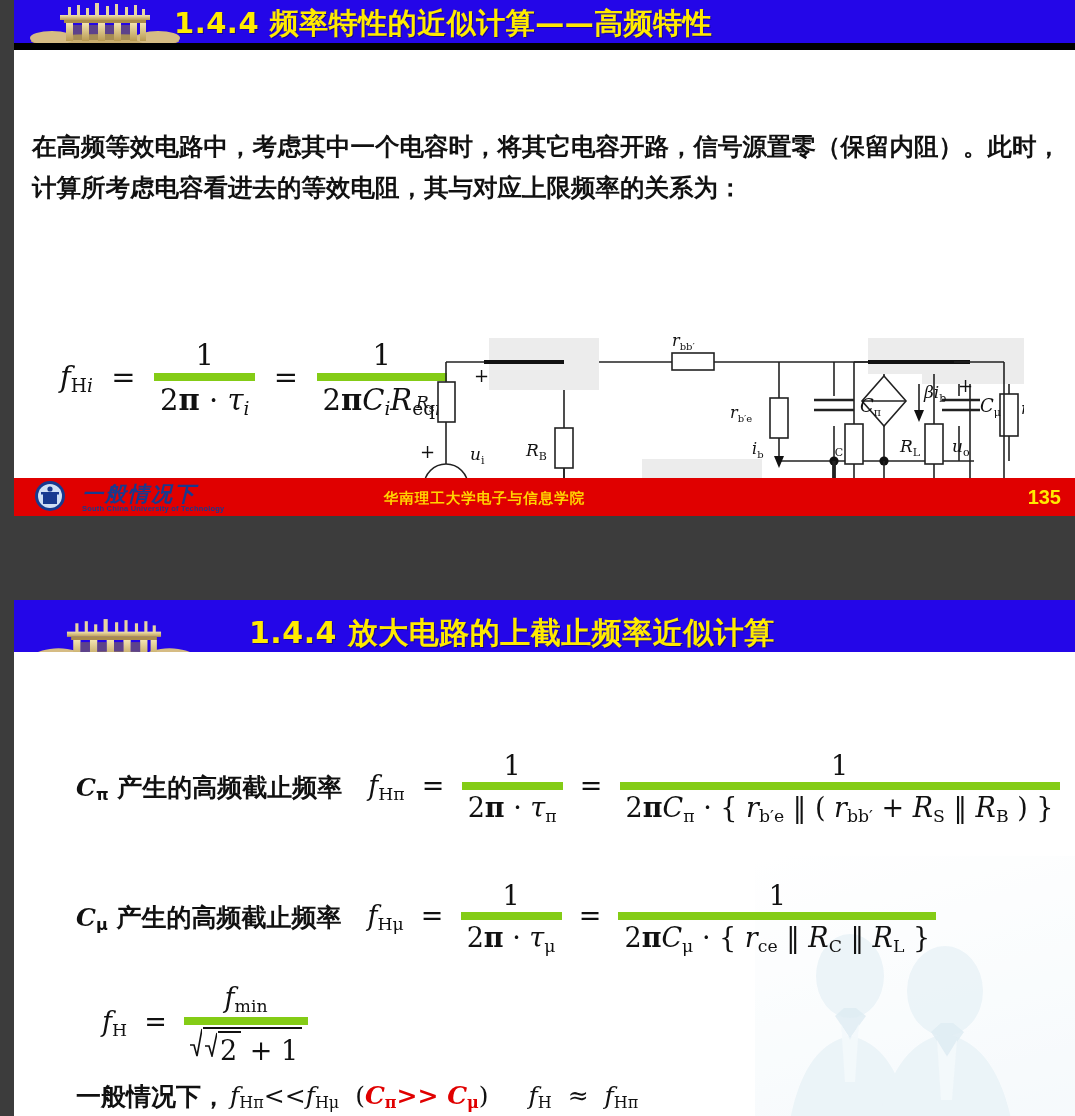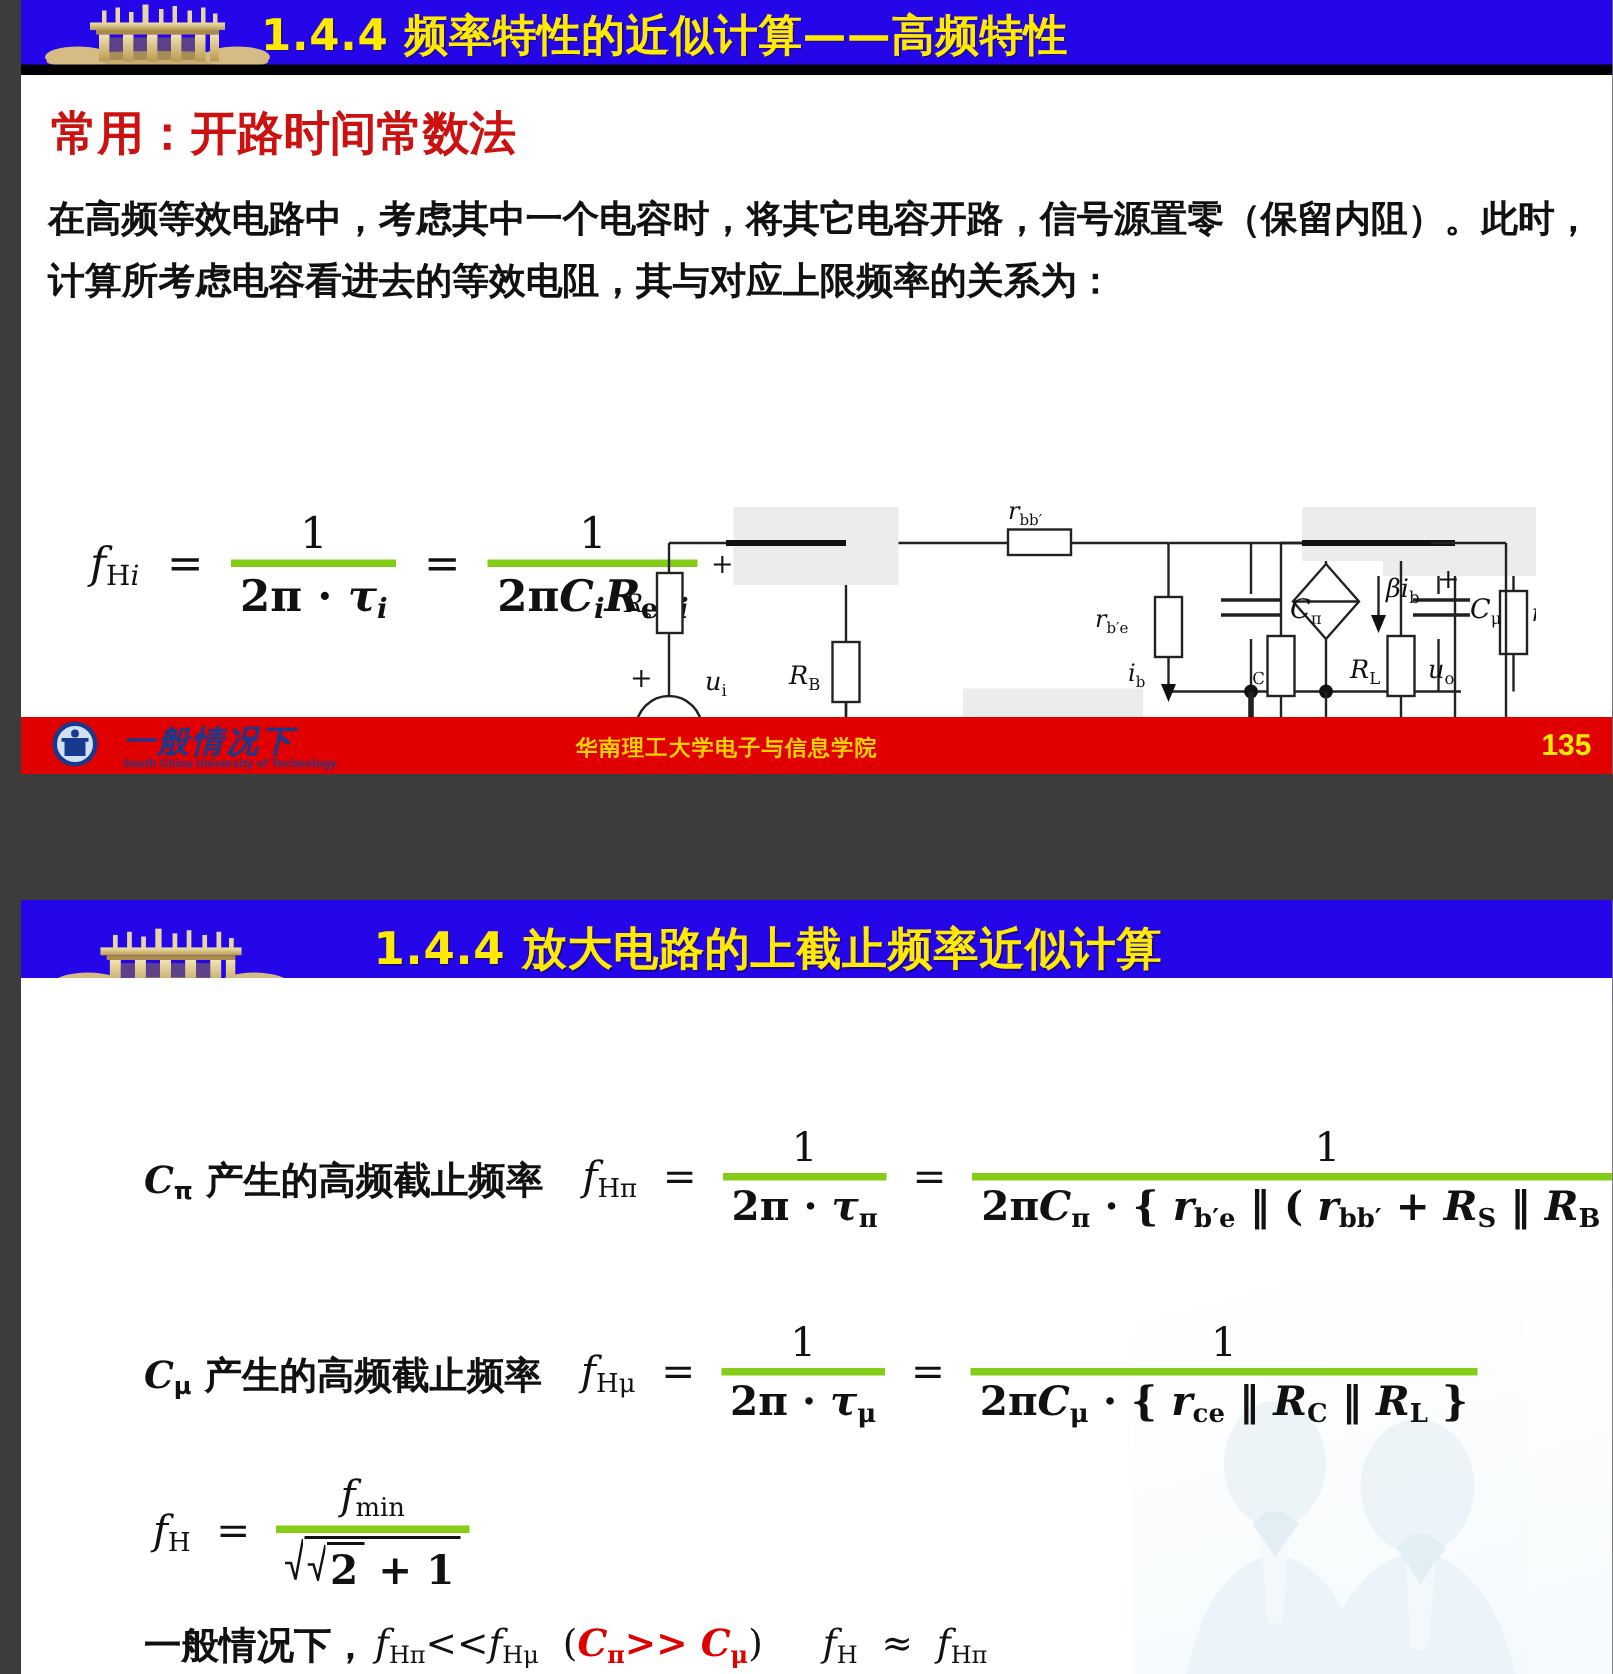--- a/index.html
+++ b/index.html
@@ -43,21 +43,21 @@
     position:absolute;left:18px;top:78px;width:1030px;
     font-size:24.5px;font-weight:bold;line-height:41px;color:#111;
     font-family:Liberation Mono, monospace;
   }
 
   
   .math{font-family:"DejaVu Serif","Liberation Serif",serif;color:#111;}
   .mi{font-style:italic;}
   .frac{display:inline-block;vertical-align:middle;text-align:center;}
   .frac .num{display:block;padding:0 6px 1px;}
-  .frac .den{display:block;border-top:5px solid #84cc16;padding:2px 6px 0;font-weight:bold;}
+  .frac .den{display:block;border-top:8px solid #84cc16;padding:2px 6px 0;}
   sub{font-size:.64em;vertical-align:-.28em;}
 
   .eq1{position:absolute;left:46px;top:288px;font-size:29px;}
   .eq1 .frac{font-size:29px;}
 
   
   .circuit{position:absolute;left:400px;top:286px;width:610px;height:228px;}
 
   
   .footer{position:absolute;left:14px;bottom:0;right:0;height:38px;background:#e00000;}
@@ -71,21 +71,20 @@
   .pageno{position:absolute;right:14px;top:8px;color:#ffea00;font-size:20px;font-weight:bold;}
 
   
   .s2-body{position:absolute;left:14px;top:52px;right:0;bottom:0;background:#fff;overflow:hidden;}
   .watermark{position:absolute;right:-10px;bottom:-40px;width:330px;height:300px;opacity:.5;}
 
   .row{position:absolute;display:flex;align-items:center;}
   .cnlabel{
     font-weight:bold;font-size:25px;color:#111;white-space:nowrap;
     font-family:"DejaVu Sans","Liberation Sans",sans-serif;
-    margin-left:20px;
   }
   .cnlabel .var{font-family:"DejaVu Serif","Liberation Serif",serif;font-style:italic;}
   .r1{left:62px;top:98px;}
   .r2{left:62px;top:228px;}
   .r3{left:62px;top:330px;}
   .r4{left:62px;top:428px;}
   .eqbig{font-size:27px;margin-left:26px;}
   .red{color:#e00000;text-align:right;}
   .nowrap{white-space:nowrap;}
 
@@ -140,21 +139,20 @@
             <rect x="59" y="24" width="9" height="15"></rect>
           <rect x="75" y="24" width="9" height="15"></rect>
             <rect x="91" y="24" width="9" height="15"></rect>
         </g>
       </svg>
       <div class="title-txt">1.4.4  频率特性的近似计算——高频特性</div>
       <div class="underline"></div>
     </div>
 
     <div class="s1-body">
-      <div class="redhead">常用：开路时间常数法</div>
       <div class="para">在高频等效电路中，考虑其中一个电容时，将其它电容开路，信号源置零（保留内阻）。此时，计算所考虑电容看进去的等效电阻，其与对应上限频率的关系为：</div>
 
       <div class="eq1 math">
         <span class="mi">f</span><sub>H<span class="mi">i</span></sub>
         &nbsp;=&nbsp;
         <span class="frac"><span class="num">1</span><span class="den">2<b>π</b> · <span class="mi">τ</span><sub><span class="mi">i</span></sub></span></span>
         &nbsp;=&nbsp;
         <span class="frac"><span class="num">1</span><span class="den">2<b>π</b><span class="mi">C</span><sub><span class="mi">i</span></sub><span class="mi">R</span><sub>eq<span class="mi">i</span></sub></span></span>
       </div>
 

